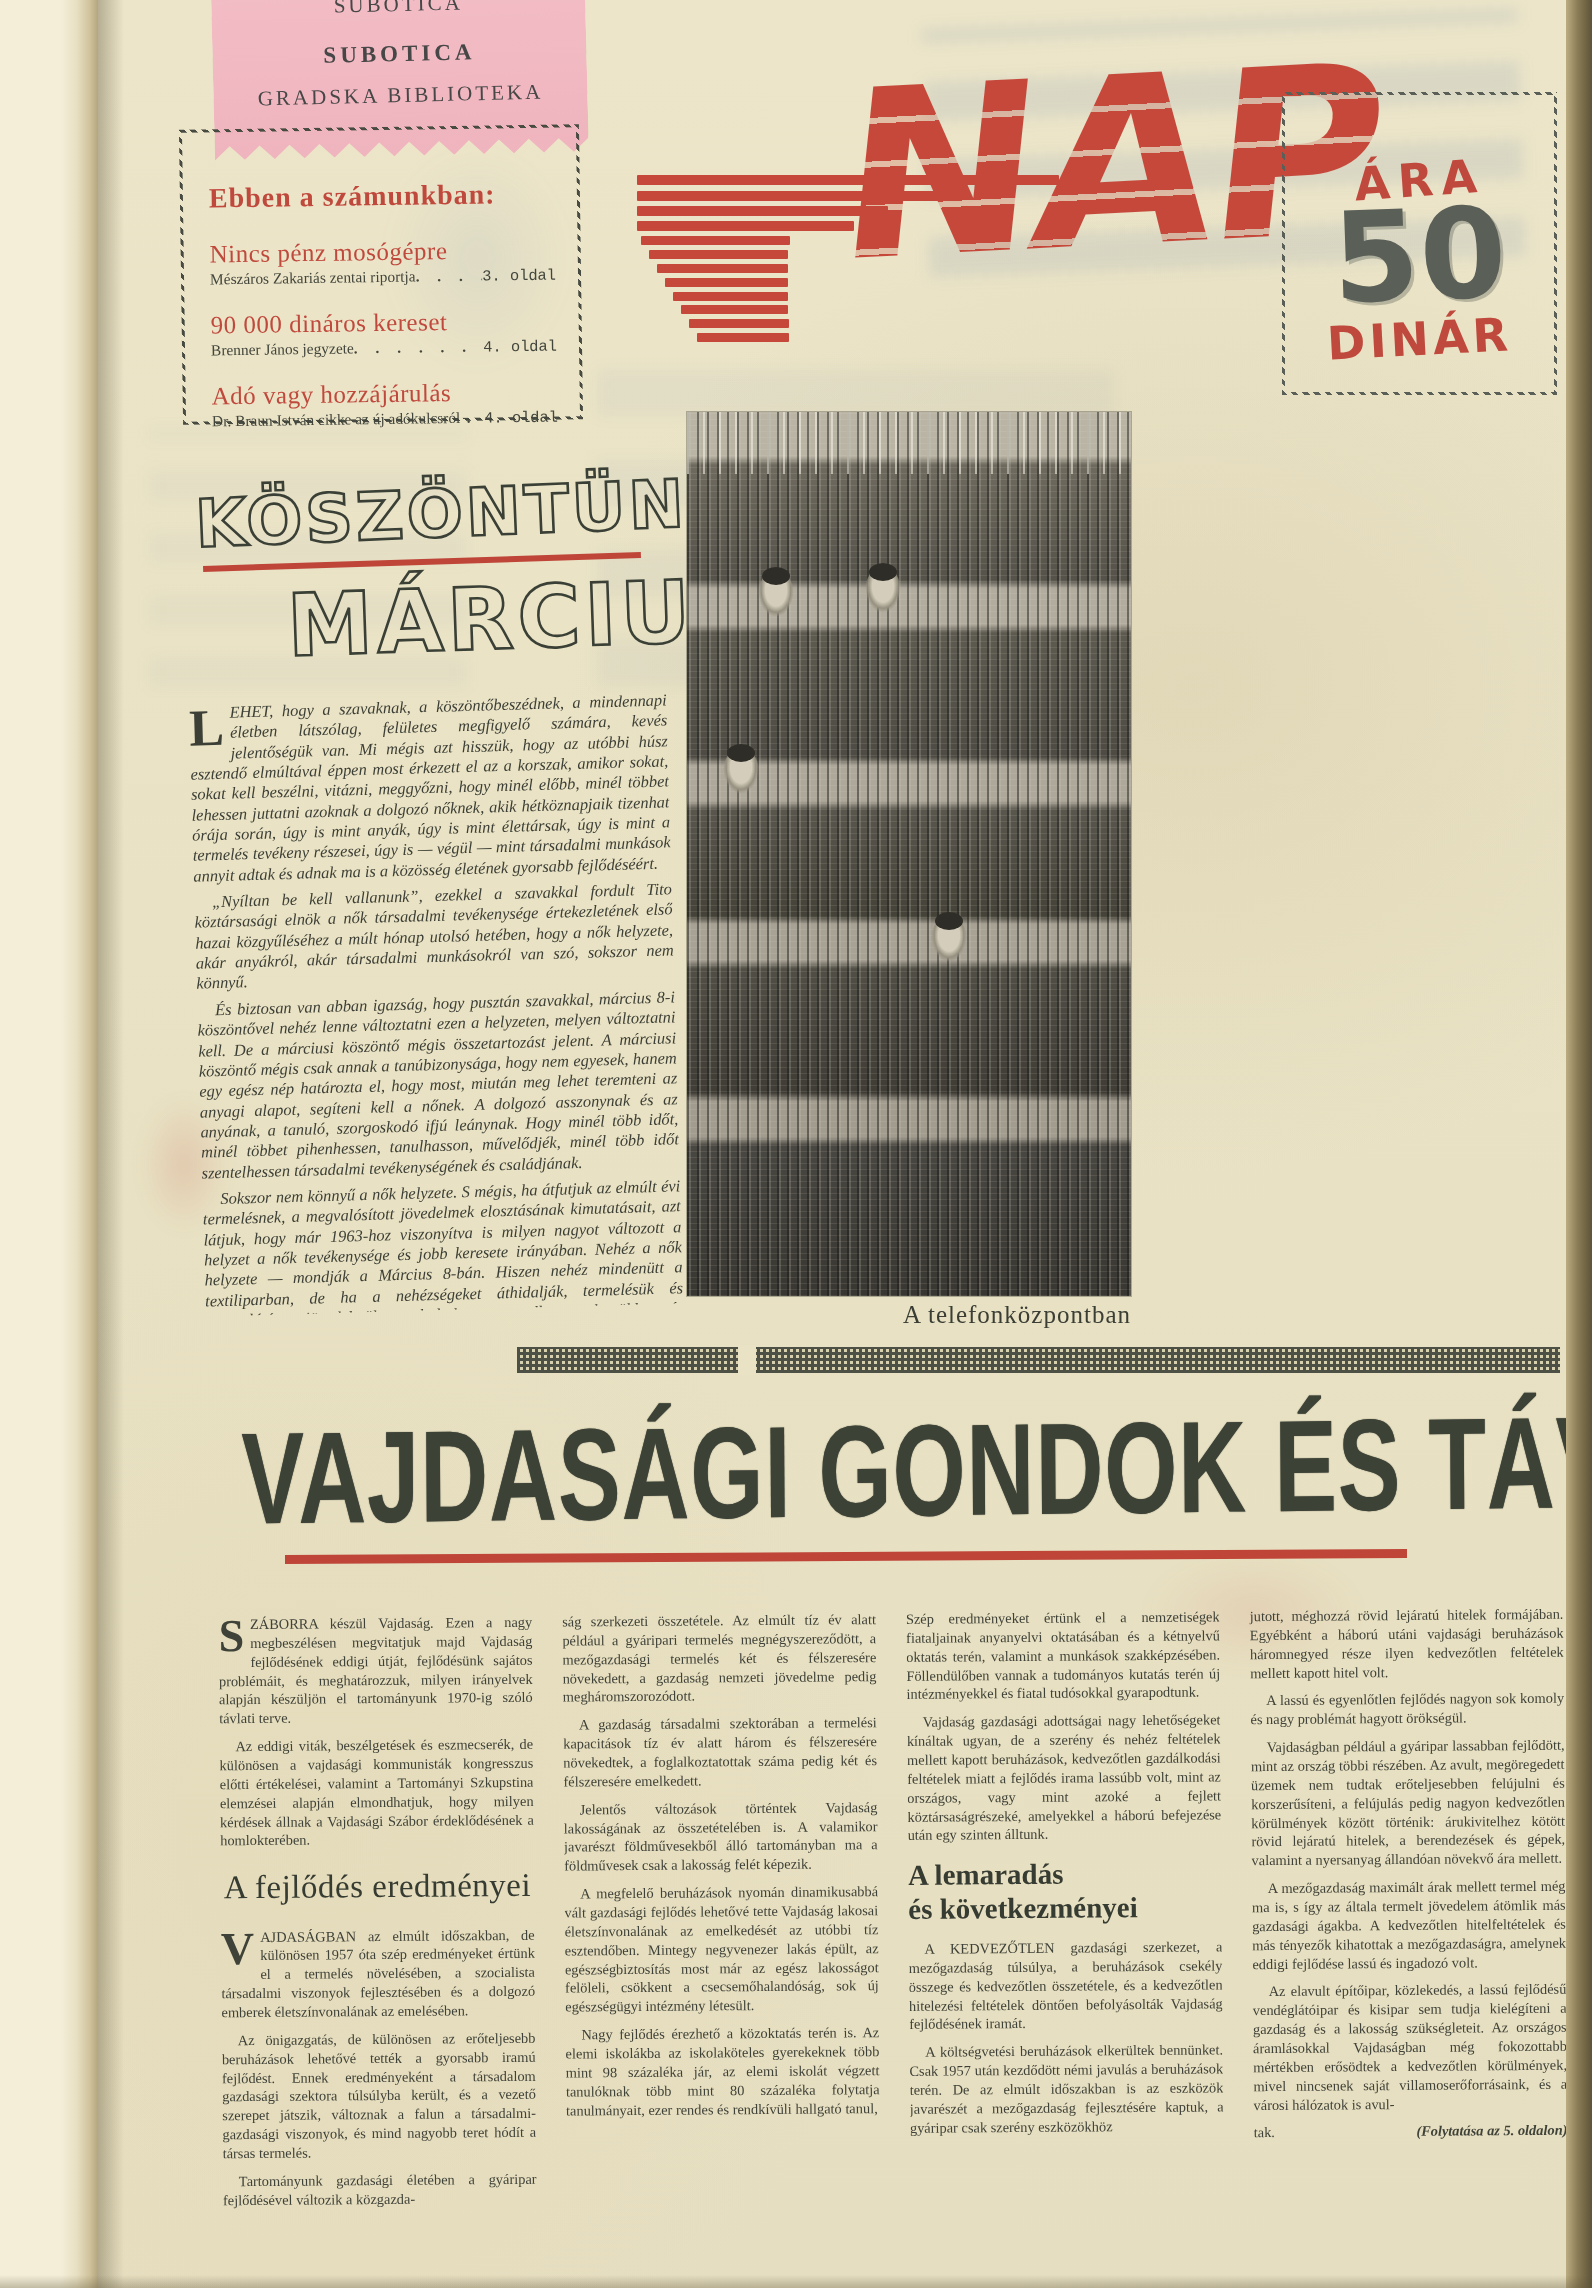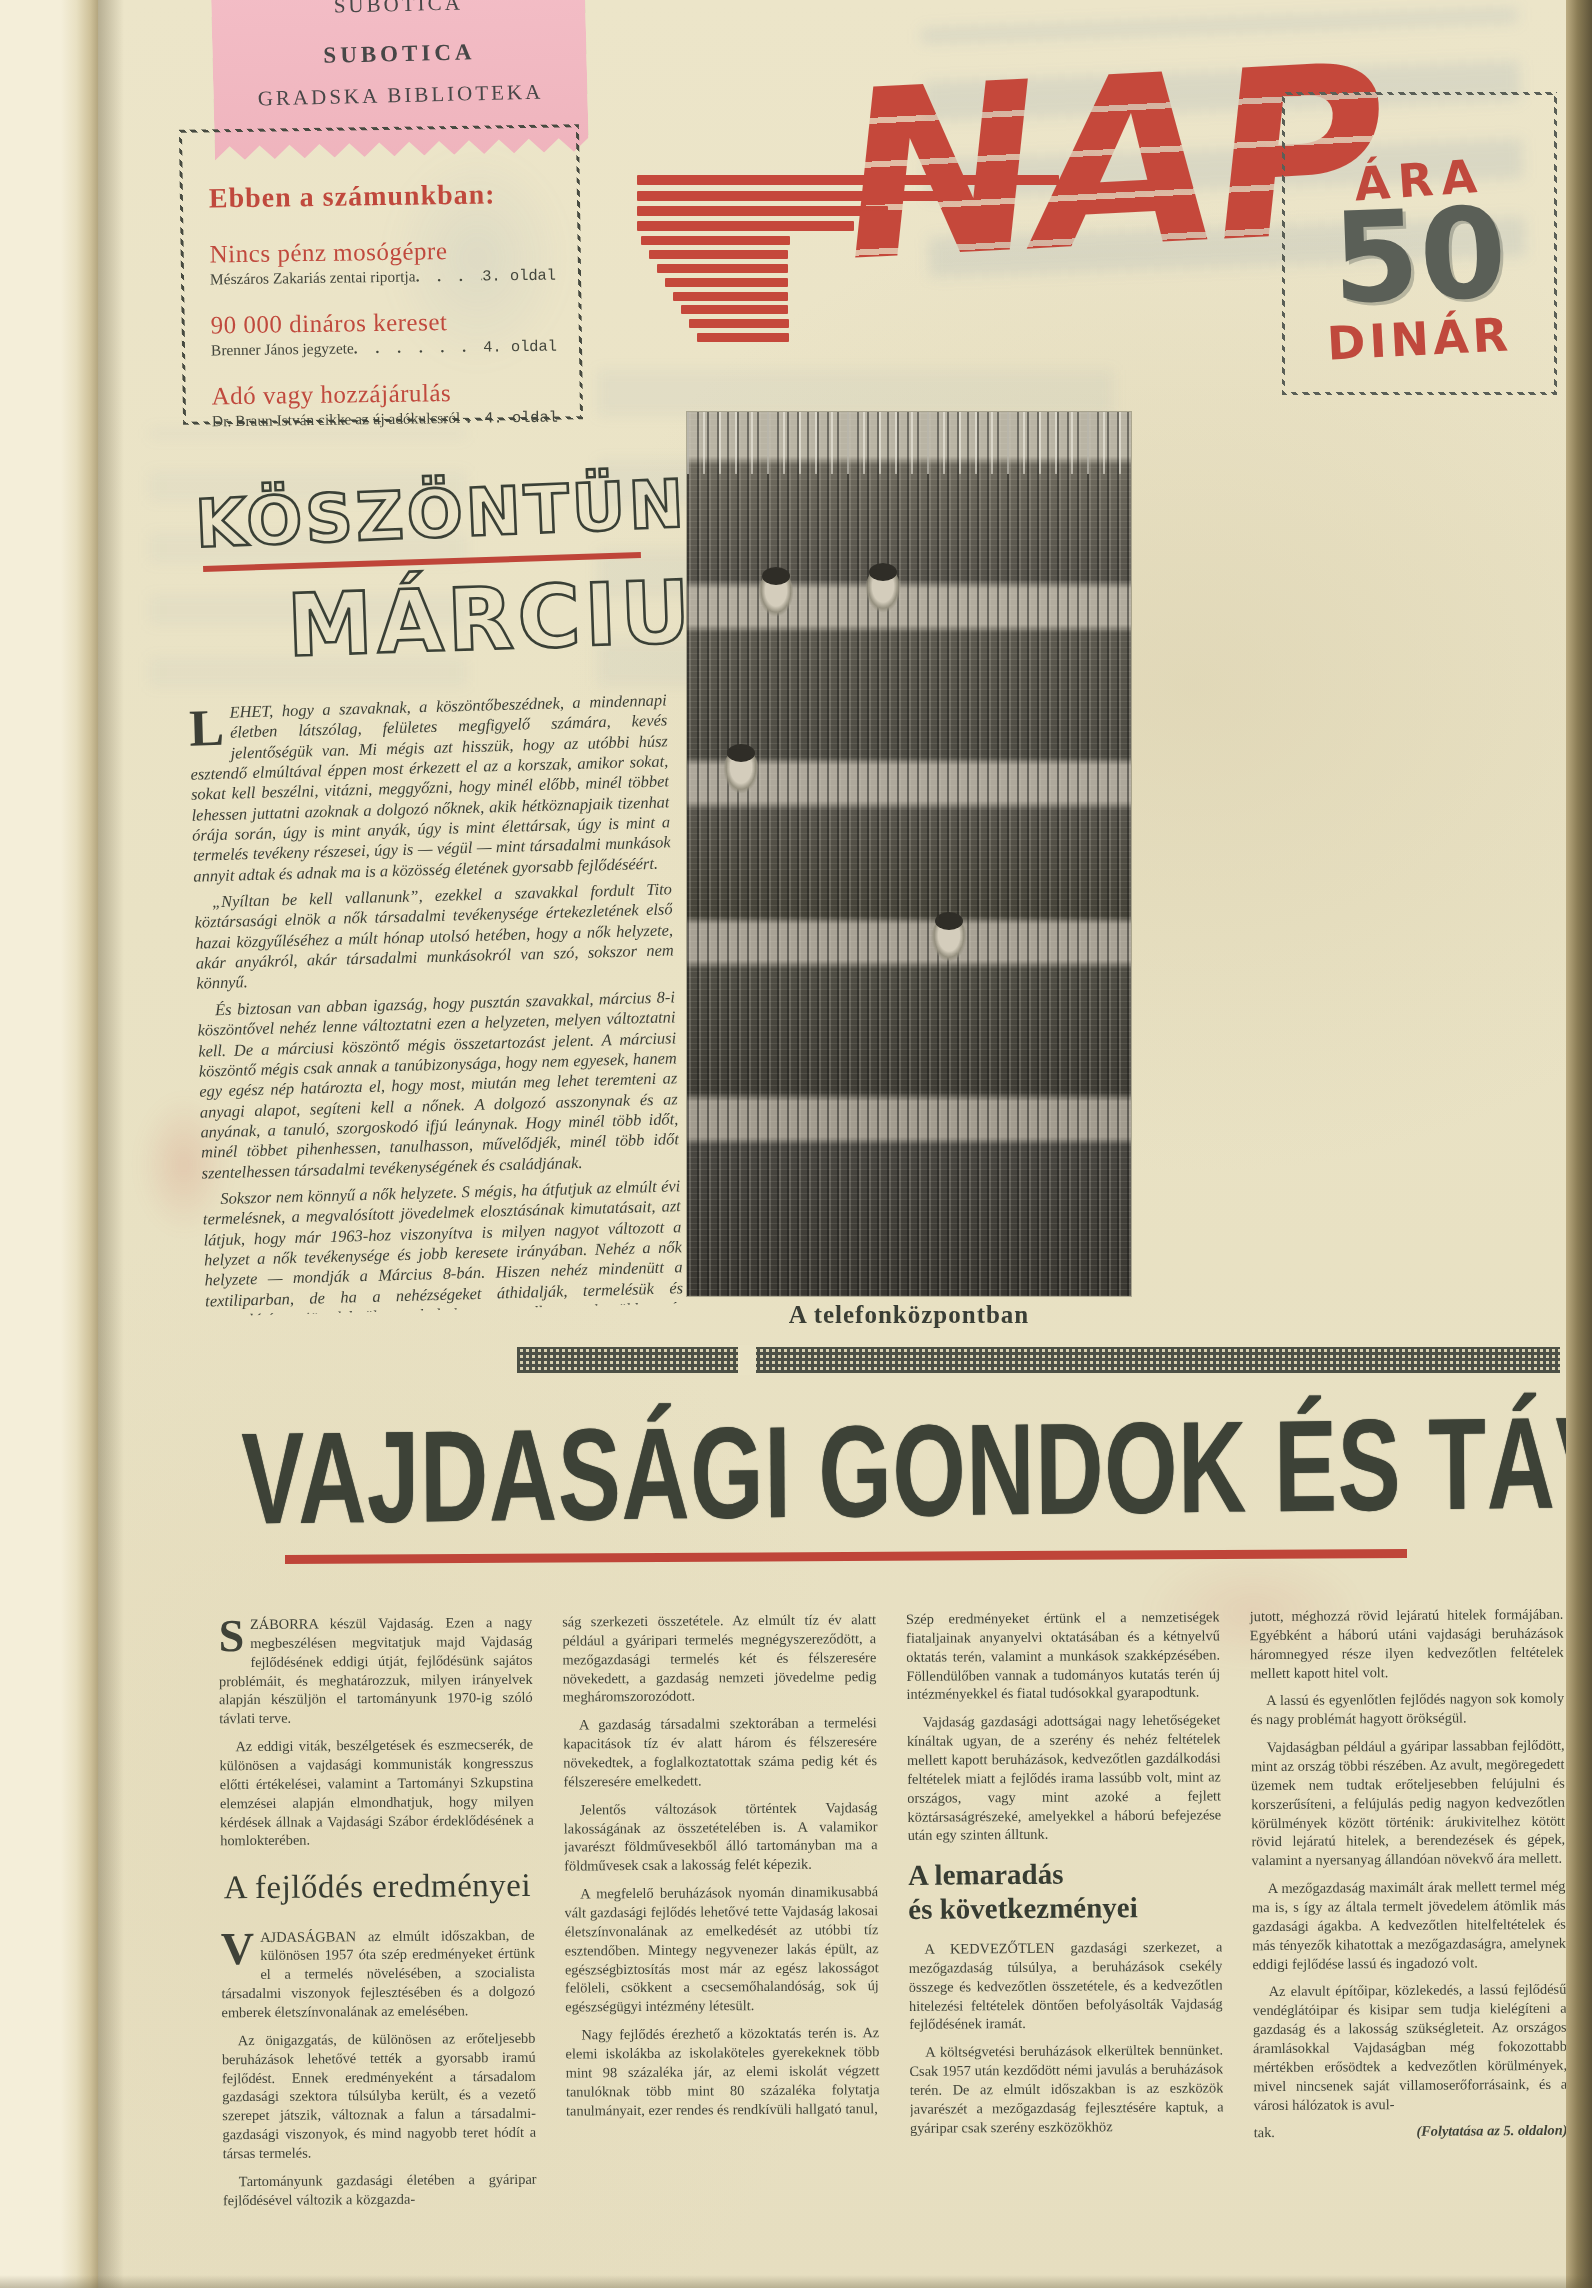--- a/index.html
+++ b/index.html
@@ -112,22 +112,22 @@
             #a8a295 58%,#a8a295 62%,
             #504e45 63%,#3f3d36 77%,
             #a29c8f 78%,#a29c8f 82%,
             #494741 83%,#393731 100%);
         box-shadow:0 0 0 1px rgba(60,60,50,.35);}
   .photo .cables{position:absolute;left:0;top:0;width:100%;height:7%;
         background:repeating-linear-gradient(90deg,rgba(245,242,230,.55) 0 2px,rgba(0,0,0,0) 2px 16px);}
   .op{position:absolute;width:36px;height:46px;border-radius:50%;
         background:radial-gradient(ellipse at 50% 42%,#d4cdbc 0 42%,#95907f 58%,rgba(0,0,0,0) 70%);}
   .op::before{content:"";position:absolute;left:4px;top:-4px;width:28px;height:18px;border-radius:50%;background:#2f2d27;}
-  .caption{position:absolute;left:687px;top:1301px;width:444px;text-align:center;
-        font-size:25px;font-weight:bold;letter-spacing:1px;color:#3a3e35;}
+  .caption{position:absolute;left:687px;top:1301px;width:444px;text-align:right;
+        font-size:25px;font-weight:normal;letter-spacing:1px;color:#3a3e35;}
 
   
   .band{position:absolute;left:517px;top:1347px;width:1043px;height:26px;background-color:#d8d1b0;
         background-image:
           repeating-linear-gradient(90deg,#4c5045 0 3px,rgba(0,0,0,0) 3px 6px),
           repeating-linear-gradient(0deg,#4c5045 0 3px,rgba(0,0,0,0) 3px 6px);}
   .band-gap{position:absolute;left:738px;top:1345px;width:18px;height:30px;background:#e9e2c4;}
 
   
   .hl2{position:absolute;left:204px;top:1397px;width:1234px;text-align:center;

